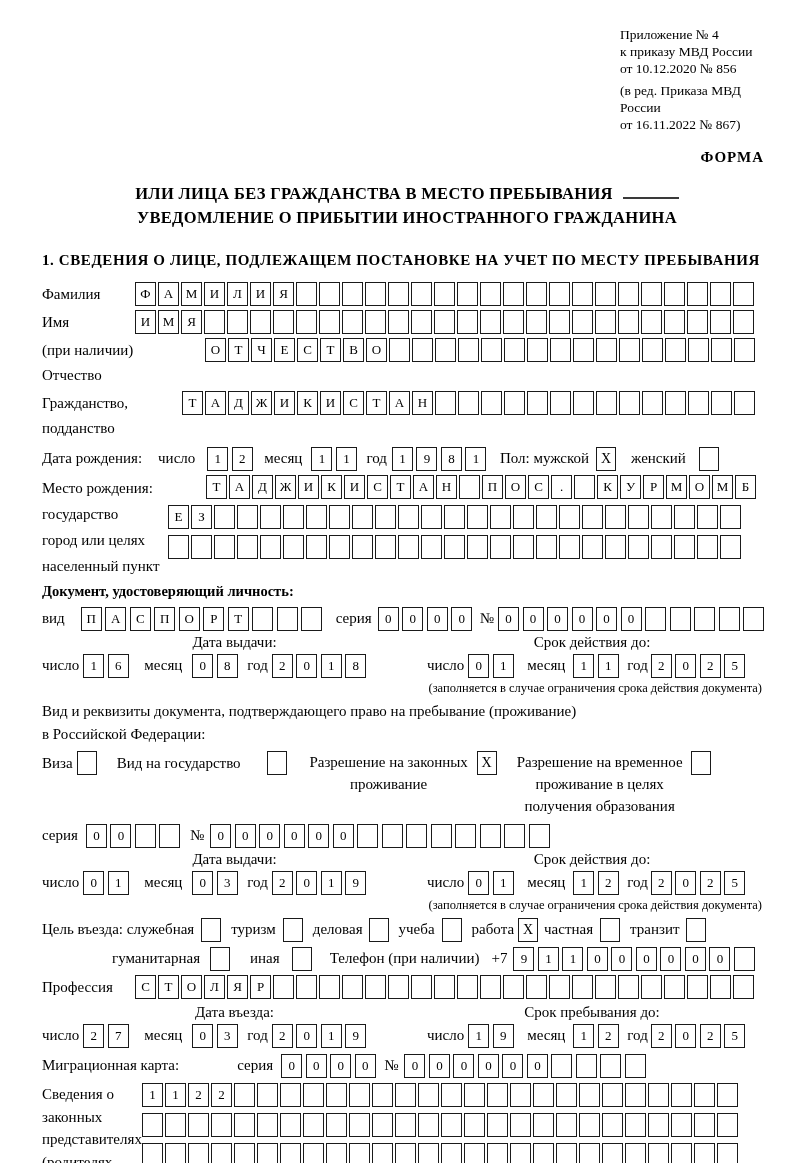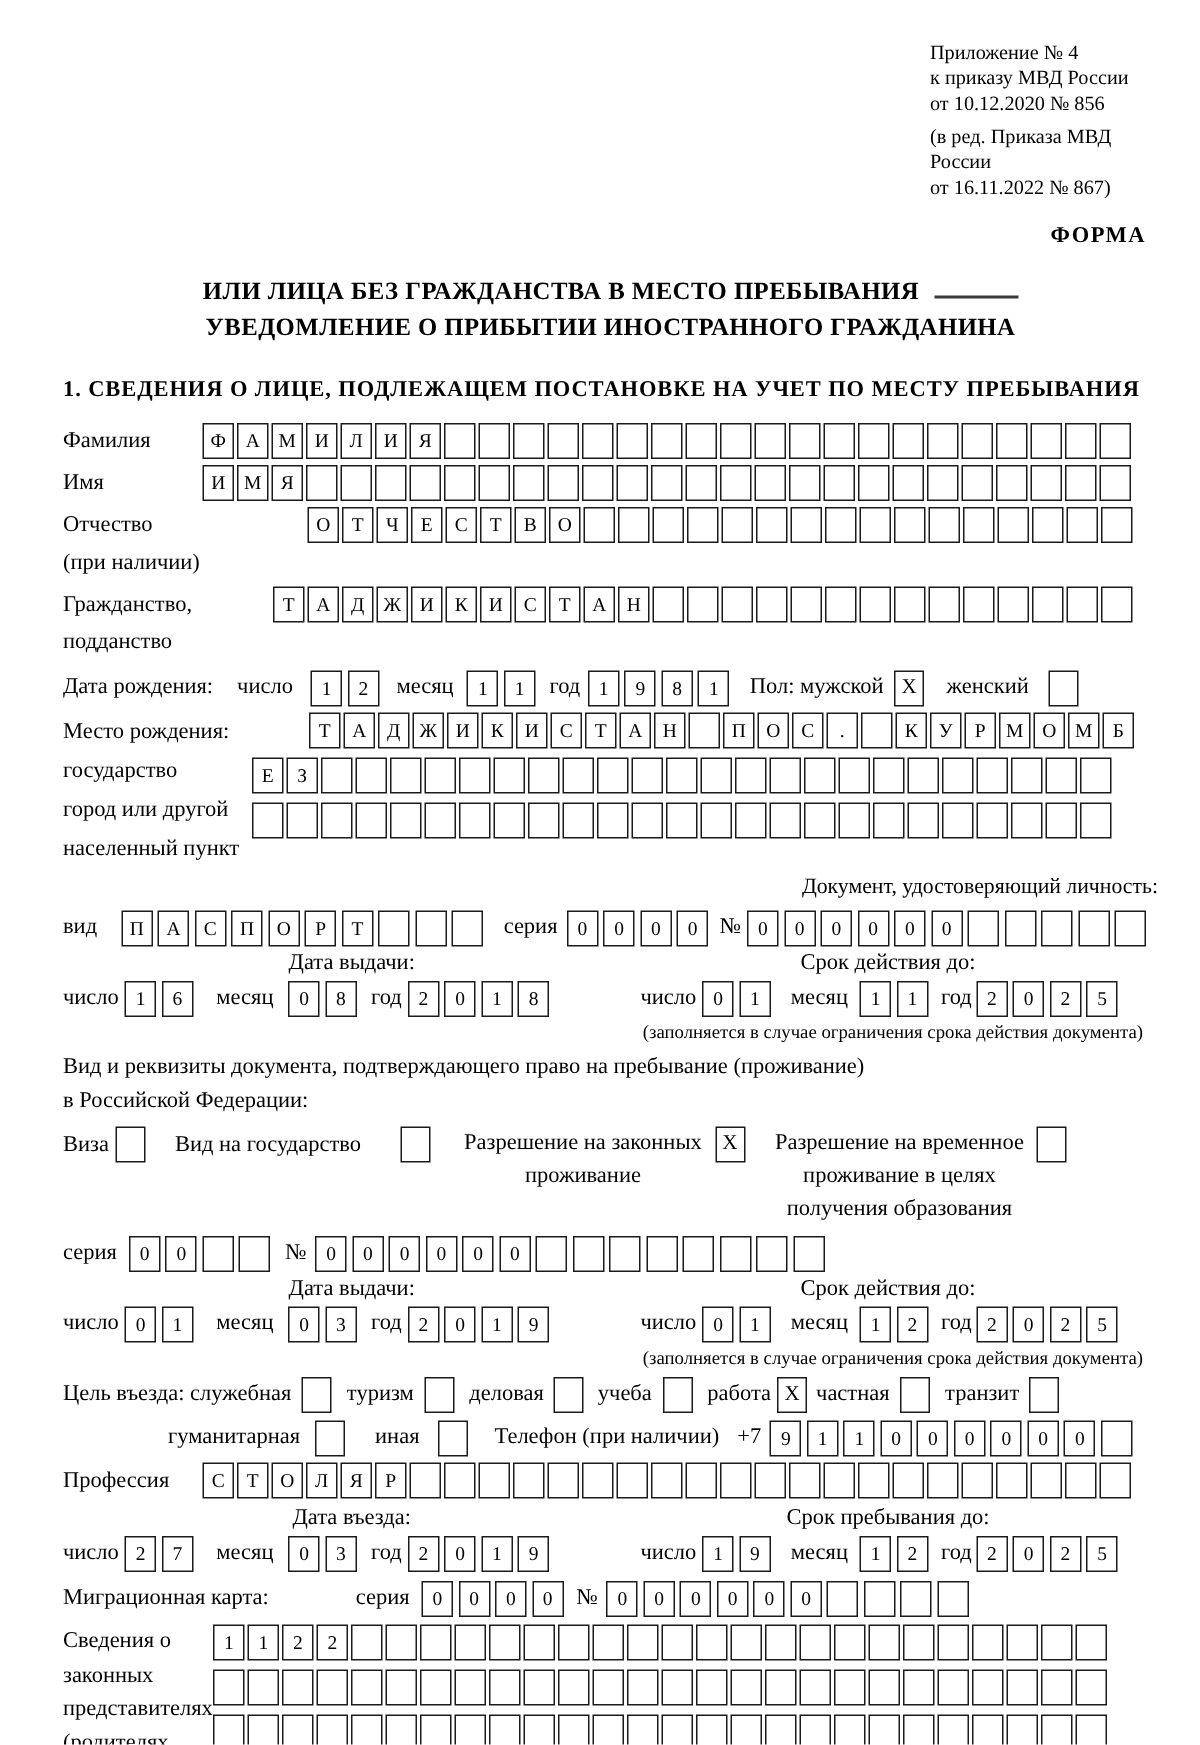--- a/index.html
+++ b/index.html
@@ -20,21 +20,21 @@
   .vmid{align-items:center;}
   .lbl{font-size:15px;line-height:25px;flex-shrink:0;white-space:nowrap;}
   .cells{display:flex;flex-wrap:nowrap;}
   .cell{box-sizing:border-box;width:21px;height:24px;border:1.5px solid #1a1a1a;
         margin-right:2px;display:inline-flex;align-items:center;justify-content:center;
         font-size:13px;flex-shrink:0;}
   .spread .cell{margin-right:3.5px;}
   .chk{box-sizing:border-box;width:20px;height:24px;border:1.5px solid #1a1a1a;
        display:inline-flex;align-items:center;justify-content:center;font-size:14px;
        flex-shrink:0;}
-  .ctr-bold{text-align:right;font-weight:normal;font-size:14.5px;margin:4px 0 6px 0;}
+  .ctr-bold{text-align:left;font-weight:bold;font-size:14.5px;margin:4px 0 6px 0;}
   .dhdr{display:flex;font-size:15px;margin:2px 0 2px 0;}
   .dh1{width:385px;text-align:center;}
   .dh2{width:330px;text-align:center;}
   .dgrp{display:flex;align-items:center;}
   .dgrp-l{width:385px;flex-shrink:0;}
   .note-r{font-size:12.5px;text-align:right;padding-right:10px;margin:1px 0 4px 0;}
   .plain{font-size:15px;line-height:23px;}
   .wraplbl{font-size:15px;line-height:22px;text-align:center;white-space:normal;}
   .replbl div{font-size:15px;line-height:22.5px;}
   .mb6{margin-bottom:6px;}
@@ -121,22 +121,22 @@
         <span class="cell"></span>
         <span class="cell"></span>
         <span class="cell"></span>
         <span class="cell"></span>
         <span class="cell"></span>
       </div>
   </div>
 
   <div class="frow">
     <div style="width:163px;flex-shrink:0">
+      <div class="lbl">(при наличии)</div>
       <div class="lbl">Отчество</div>
-      <div class="lbl">(при наличии)</div>
     </div>
     <div class="cells">
         <span class="cell">О</span>
         <span class="cell">Т</span>
         <span class="cell">Ч</span>
         <span class="cell">Е</span>
         <span class="cell">С</span>
         <span class="cell">Т</span>
         <span class="cell">В</span>
         <span class="cell">О</span>
@@ -215,21 +215,21 @@
     <span class="lbl" style="margin-left:10px">Пол: мужской</span>
     <span class="chk" style="margin-left:7px">X</span>
     <span class="lbl" style="margin-left:15px">женский</span>
     <span class="chk" style="margin-left:13px"></span>
   </div>
 
   <div class="frow" style="margin-top:4px">
     <div style="width:126px;flex-shrink:0">
       <div class="plain" style="white-space:nowrap;line-height:26px">Место рождения:</div>
       <div class="plain" style="line-height:26px">государство</div>
-      <div class="plain" style="line-height:26px">город или другой</div>
+      <div class="plain" style="line-height:26px">город или целях</div>
       <div class="plain" style="line-height:26px">населенный пункт</div>
     </div>
     <div>
       <div class="cells mb6" style="margin-left:38px">
           <span class="cell">Т</span>
           <span class="cell">А</span>
           <span class="cell">Д</span>
           <span class="cell">Ж</span>
           <span class="cell">И</span>
           <span class="cell">К</span>

